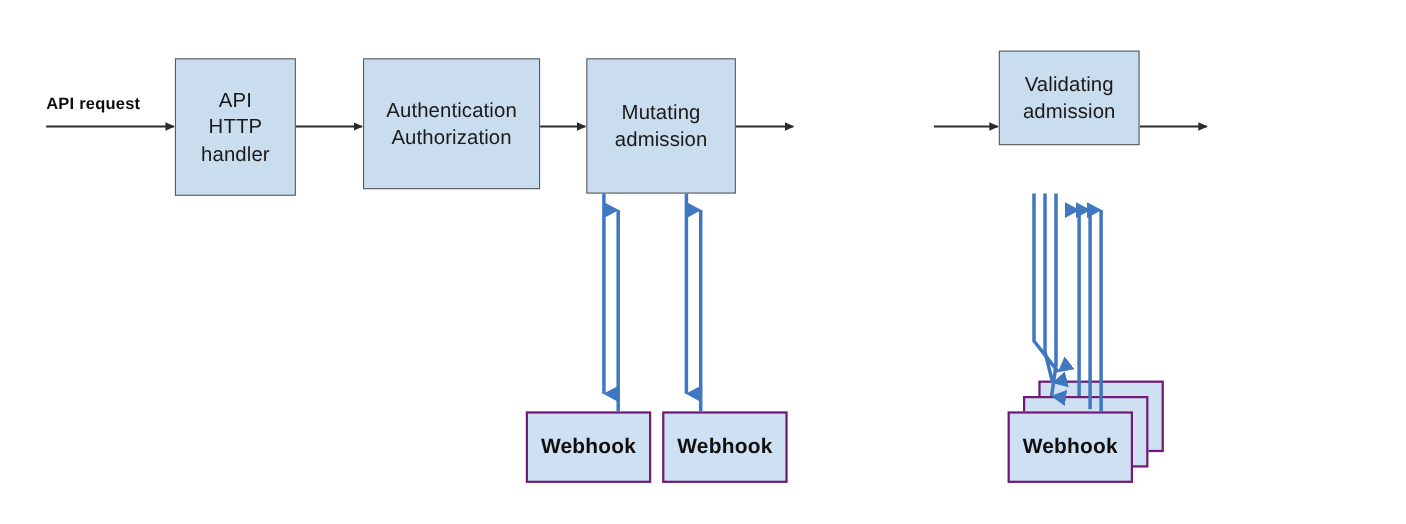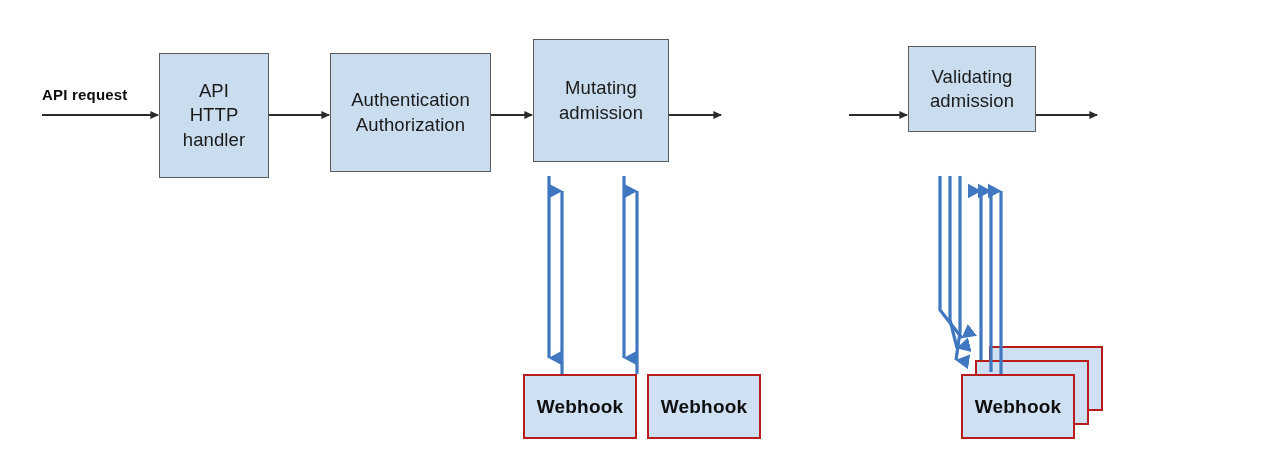--- a/index.html
+++ b/index.html
@@ -30,30 +30,29 @@
     font-size: 18.5px;
     line-height: 1.32;
     letter-spacing: 0.1px;
     white-space: pre-line;
     z-index: 5;
   }
   .webhook {
     position: absolute;
     box-sizing: border-box;
     background: #cfe0f2;
-    border: 2px solid #b91c1c;
+    border: 2px solid #701a75;
     color: #0f0f0f;
     display: flex;
     align-items: center;
     justify-content: center;
     text-align: center;
     font-size: 19px;
     font-weight: bold;
     letter-spacing: 0.2px;
-    margin-left: 45px;
   }
   .webhook.back   { z-index: 6;  }
   .webhook.middle { z-index: 8;  }
   .webhook.front  { z-index: 12; }
 
   .entry-label {
     position: absolute;
     font-size: 15px;
     font-weight: bold;
     color: #0d0d0d;
@@ -129,21 +128,21 @@
 
   <div class="entry-label" style="left:42px; top:86px;">API request</div>
 
   <div class="node" style="left:330px; top:53px; width:161px; height:119px;">Authentication
 Authorization</div>
 
   <div class="node" style="left:159px; top:53px; width:110px; height:125px;">API
 HTTP
 handler</div>
 
-  <div class="node" style="left:533px; top:39px; width:136px; height:123px;">Mutating
+  <div class="node" style="left:533px; top:53px; width:136px; height:123px;">Mutating
 admission</div>
 
 
   <div class="node" style="left:908px; top:46px; width:128px; height:86px;">Validating
 admission</div>
 
 
   <div class="webhook" style="left:478px; top:374px; width:114px; height:65px;">Webhook</div>
 
   <div class="webhook" style="left:602px; top:374px; width:114px; height:65px;">Webhook</div>

